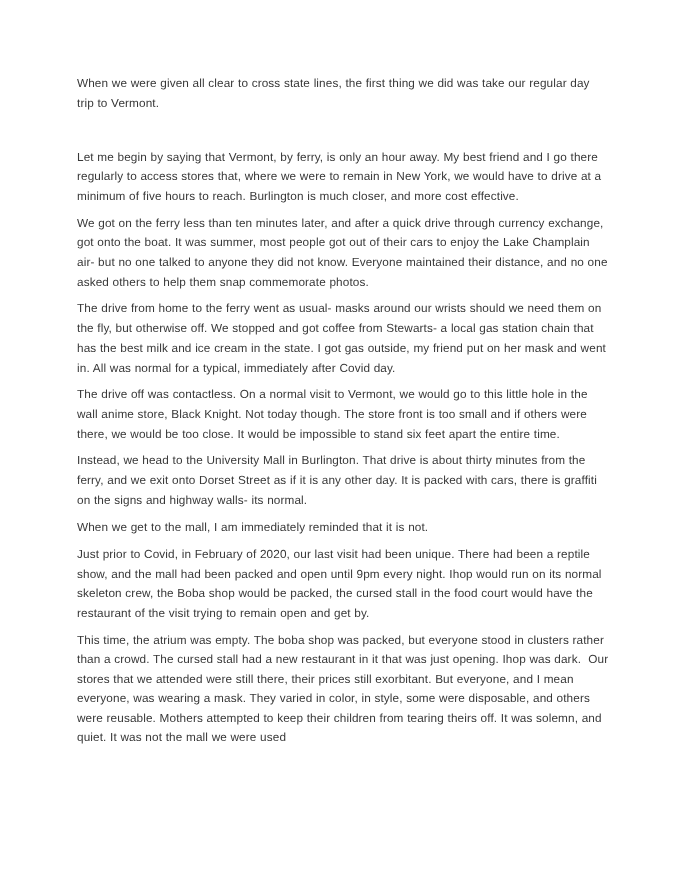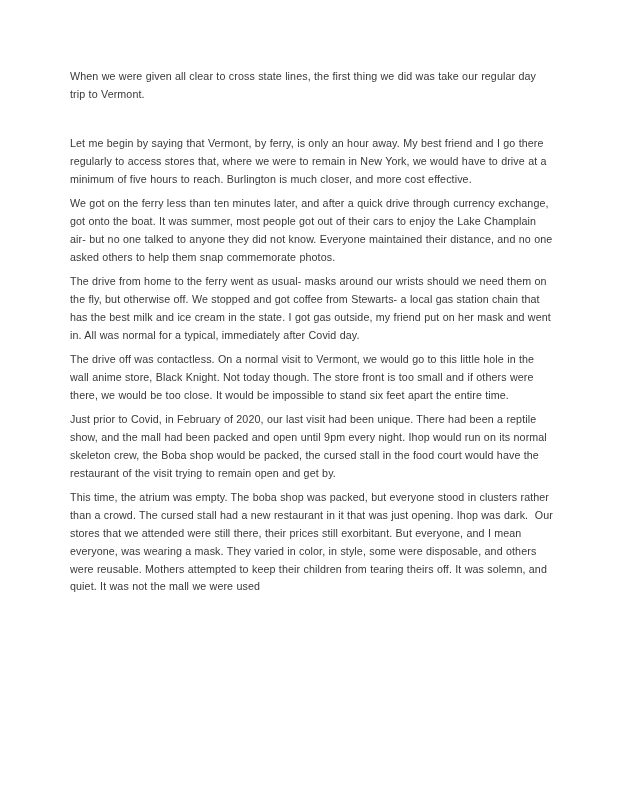--- a/index.html
+++ b/index.html
@@ -44,16 +44,18 @@
 <body style="background: rgb(255, 255, 255);">
 
 <div class="page">
   <div class="doc-body" style="color: rgb(56, 56, 56);">
       <p class="para">When we were given all clear to cross state lines, the first thing we did was take our regular day trip to Vermont.</p>
       <p class="para blank"></p>
       <p class="para">Let me begin by saying that Vermont, by ferry, is only an hour away. My best friend and I go there regularly to access stores that, where we were to remain in New York, we would have to drive at a minimum of five hours to reach. Burlington is much closer, and more cost effective.</p>
       <p class="para">We got on the ferry less than ten minutes later, and after a quick drive through currency exchange, got onto the boat. It was summer, most people got out of their cars to enjoy the Lake Champlain air- but no one talked to anyone they did not know. Everyone maintained their distance, and no one asked others to help them snap commemorate photos.</p>
       <p class="para">The drive from home to the ferry went as usual- masks around our wrists should we need them on the fly, but otherwise off. We stopped and got coffee from Stewarts- a local gas station chain that has the best milk and ice cream in the state. I got gas outside, my friend put on her mask and went in. All was normal for a typical, immediately after Covid day.</p>
       <p class="para">The drive off was contactless. On a normal visit to Vermont, we would go to this little hole in the wall anime store, Black Knight. Not today though. The store front is too small and if others were there, we would be too close. It would be impossible to stand six feet apart the entire time.</p>
+      <p class="para">Instead, we head to the University Mall in Burlington. That drive is about thirty minutes from the ferry, and we exit onto Dorset Street as if it is any other day. It is packed with cars, there is graffiti on the signs and highway walls- its normal.</p>
+      <p class="para">When we get to the mall, I am immediately reminded that it is not.</p>
       <p class="para">Just prior to Covid, in February of 2020, our last visit had been unique. There had been a reptile show, and the mall had been packed and open until 9pm every night. Ihop would run on its normal skeleton crew, the Boba shop would be packed, the cursed stall in the food court would have the restaurant of the visit trying to remain open and get by.</p>
       <p class="para">This time, the atrium was empty. The boba shop was packed, but everyone stood in clusters rather than a crowd. The cursed stall had a new restaurant in it that was just opening. Ihop was dark.  Our stores that we attended were still there, their prices still exorbitant. But everyone, and I mean everyone, was wearing a mask. They varied in color, in style, some were disposable, and others were reusable. Mothers attempted to keep their children from tearing theirs off. It was solemn, and quiet. It was not the mall we were used</p>
     </div>
 </div>
 
 </body></html>

